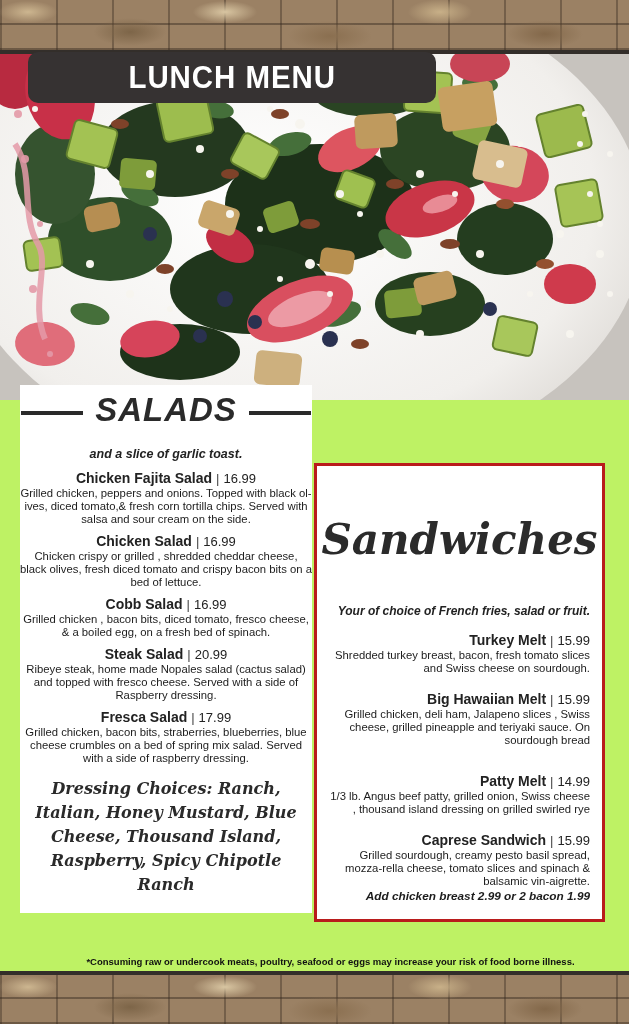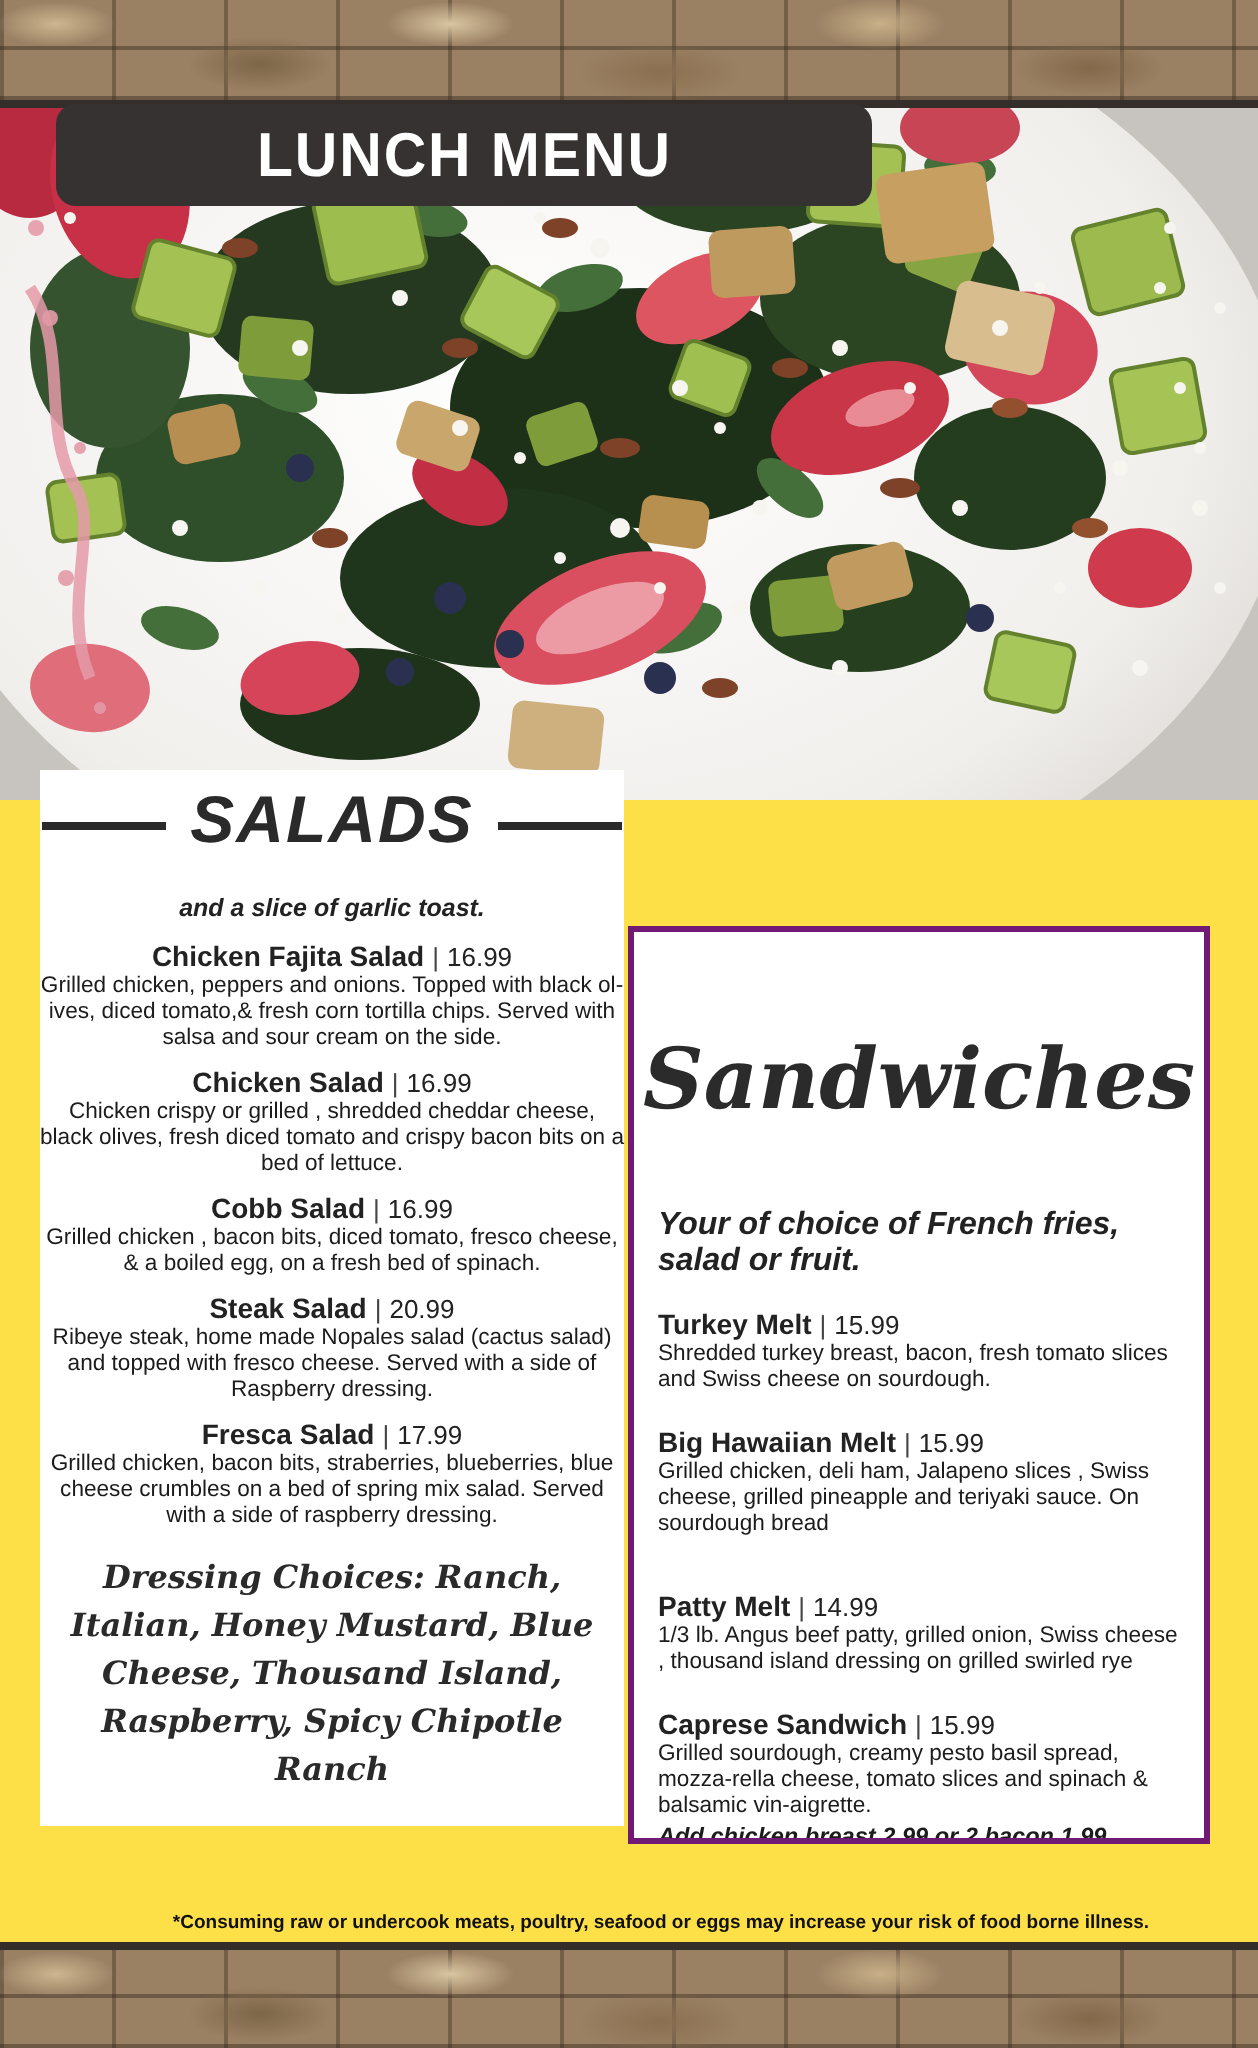--- a/index.html
+++ b/index.html
@@ -1,16 +1,16 @@
 <!DOCTYPE html>
 <html><head>
 <meta charset="utf-8">
 <style>
   html,body{margin:0;padding:0;background:#777;}
-  .page{position:relative;width:629px;height:1024px;margin:0 auto;background:#fde047;overflow:hidden;
+  .page{position:relative;width:629px;height:1024px;margin:0 auto;background:#bef264;overflow:hidden;
         font-family:"Liberation Sans",sans-serif;color:#1e1e1e;}
   
   .brick{position:absolute;left:0;right:0;
     background-color:#9b8164;
     background-image:
       radial-gradient(ellipse 42px 16px at 28px 12px,#cdb690 0%,rgba(205,182,144,0) 70%),
       radial-gradient(ellipse 52px 20px at 130px 32px,#7d6548 0%,rgba(125,101,72,0) 70%),
       radial-gradient(ellipse 46px 16px at 225px 12px,#d9c6a2 0%,rgba(217,198,162,0) 70%),
       radial-gradient(ellipse 60px 22px at 330px 36px,#8a6f50 0%,rgba(138,111,80,0) 70%),
       radial-gradient(ellipse 46px 18px at 440px 12px,#c8b088 0%,rgba(200,176,136,0) 70%),
@@ -35,24 +35,24 @@
   .subtitle{margin:2px 0 8px;font-style:italic;font-weight:600;font-size:12.5px;line-height:1.25;color:#222;}
   .menu-item{margin:0 0 7px;}
   .item-title{margin:0 0 1px;font-size:14px;font-weight:700;color:#222;}
   .item-title .sep{font-weight:300;color:#444;margin:0 4px;font-size:13px;}
   .item-title .price{font-weight:400;font-size:13px;}
   .desc{margin:0;font-size:11.3px;line-height:1.15;color:#1c1c1c;}
   .script{font-family:"DejaVu Serif",cursive;font-style:italic;font-weight:bold;}
   .dressing{margin:12px 8px 16px;font-size:16px;line-height:1.5;color:#2a2a2a;}
   
   .sandwiches{position:absolute;top:463px;left:314px;width:291px;height:459px;background:#fff;
-              border:3px solid #701a75;box-sizing:border-box;text-align:left;padding:14px 12px 0;overflow:hidden;}
+              border:3px solid #b91c1c;box-sizing:border-box;text-align:right;padding:14px 12px 0;overflow:hidden;}
   .sand-header{display:flex;align-items:center;justify-content:center;gap:8px;margin:2px 0 6px;}
   .sand-title{font-size:42px;color:#2b2b2b;line-height:1.1;}
-  .sand-sub{margin:4px 0 14px;font-style:italic;font-weight:600;font-size:16px;color:#222;}
+  .sand-sub{margin:4px 0 14px;font-style:italic;font-weight:600;font-size:12px;color:#222;}
   .sandwiches .menu-item{margin-bottom:16px;}
   .sandwiches .gap-lg{margin-top:26px;}
   .note{font-style:italic;font-weight:700;font-size:11.8px;margin-top:2px;}
   
   .disclaimer{position:absolute;top:940px;left:0;width:100%;text-align:center;margin:16px;
               font-size:9.5px;font-weight:700;color:#111;}
 </style>
 </head>
 <body>
 

